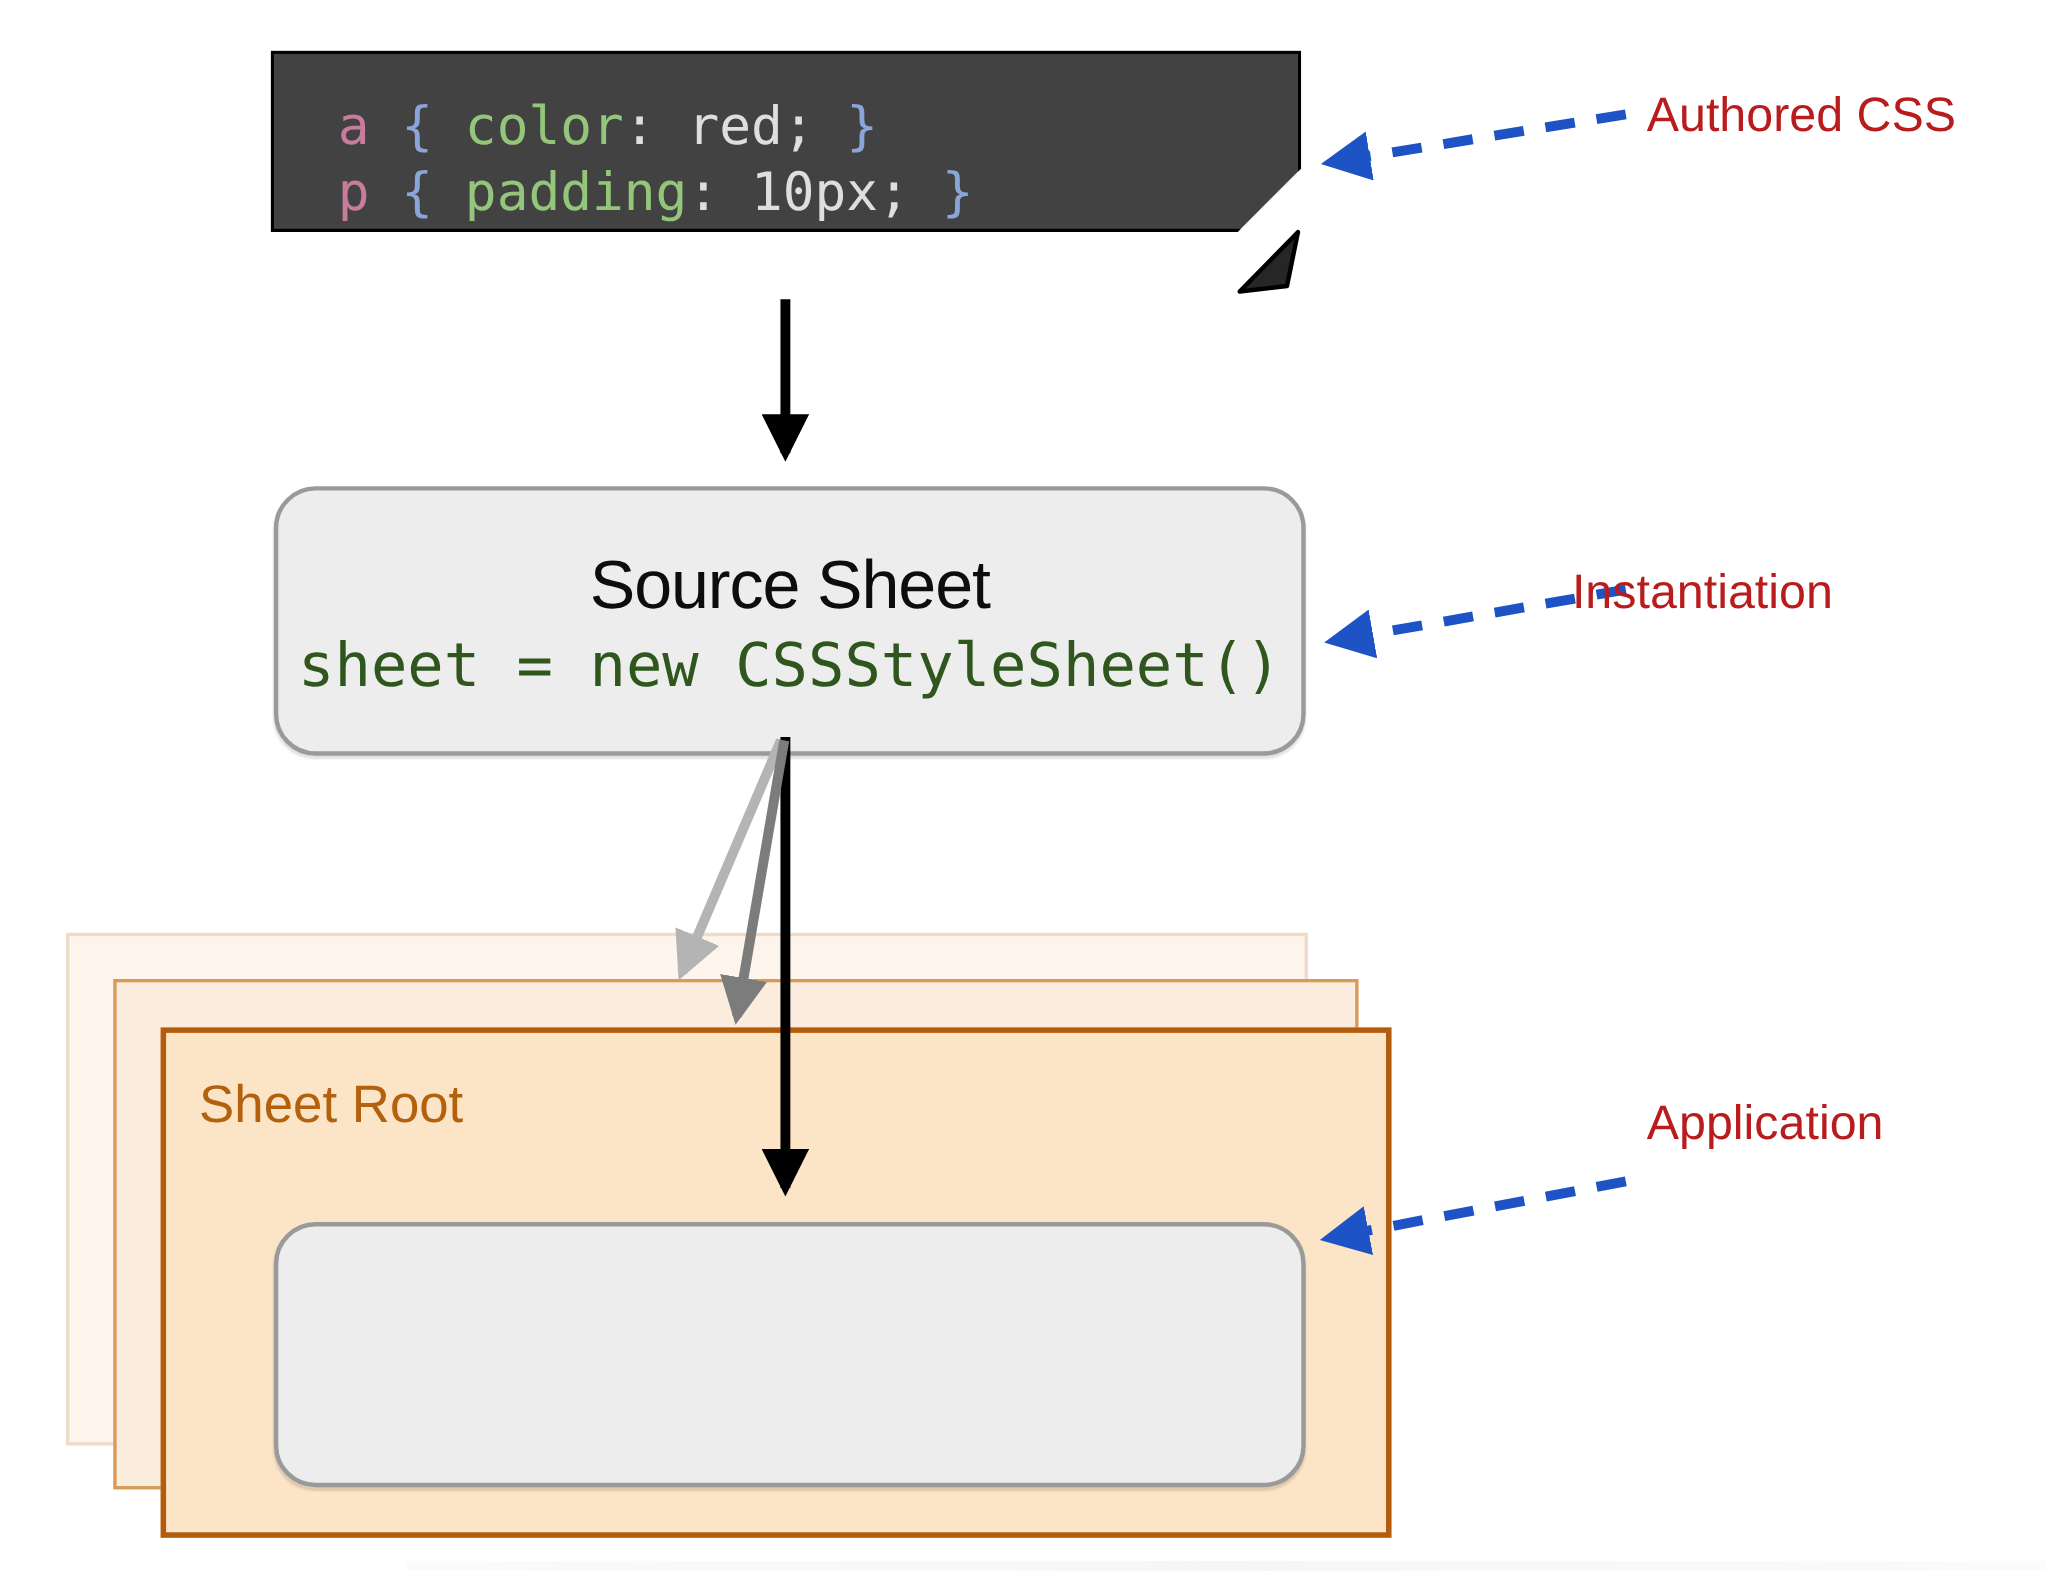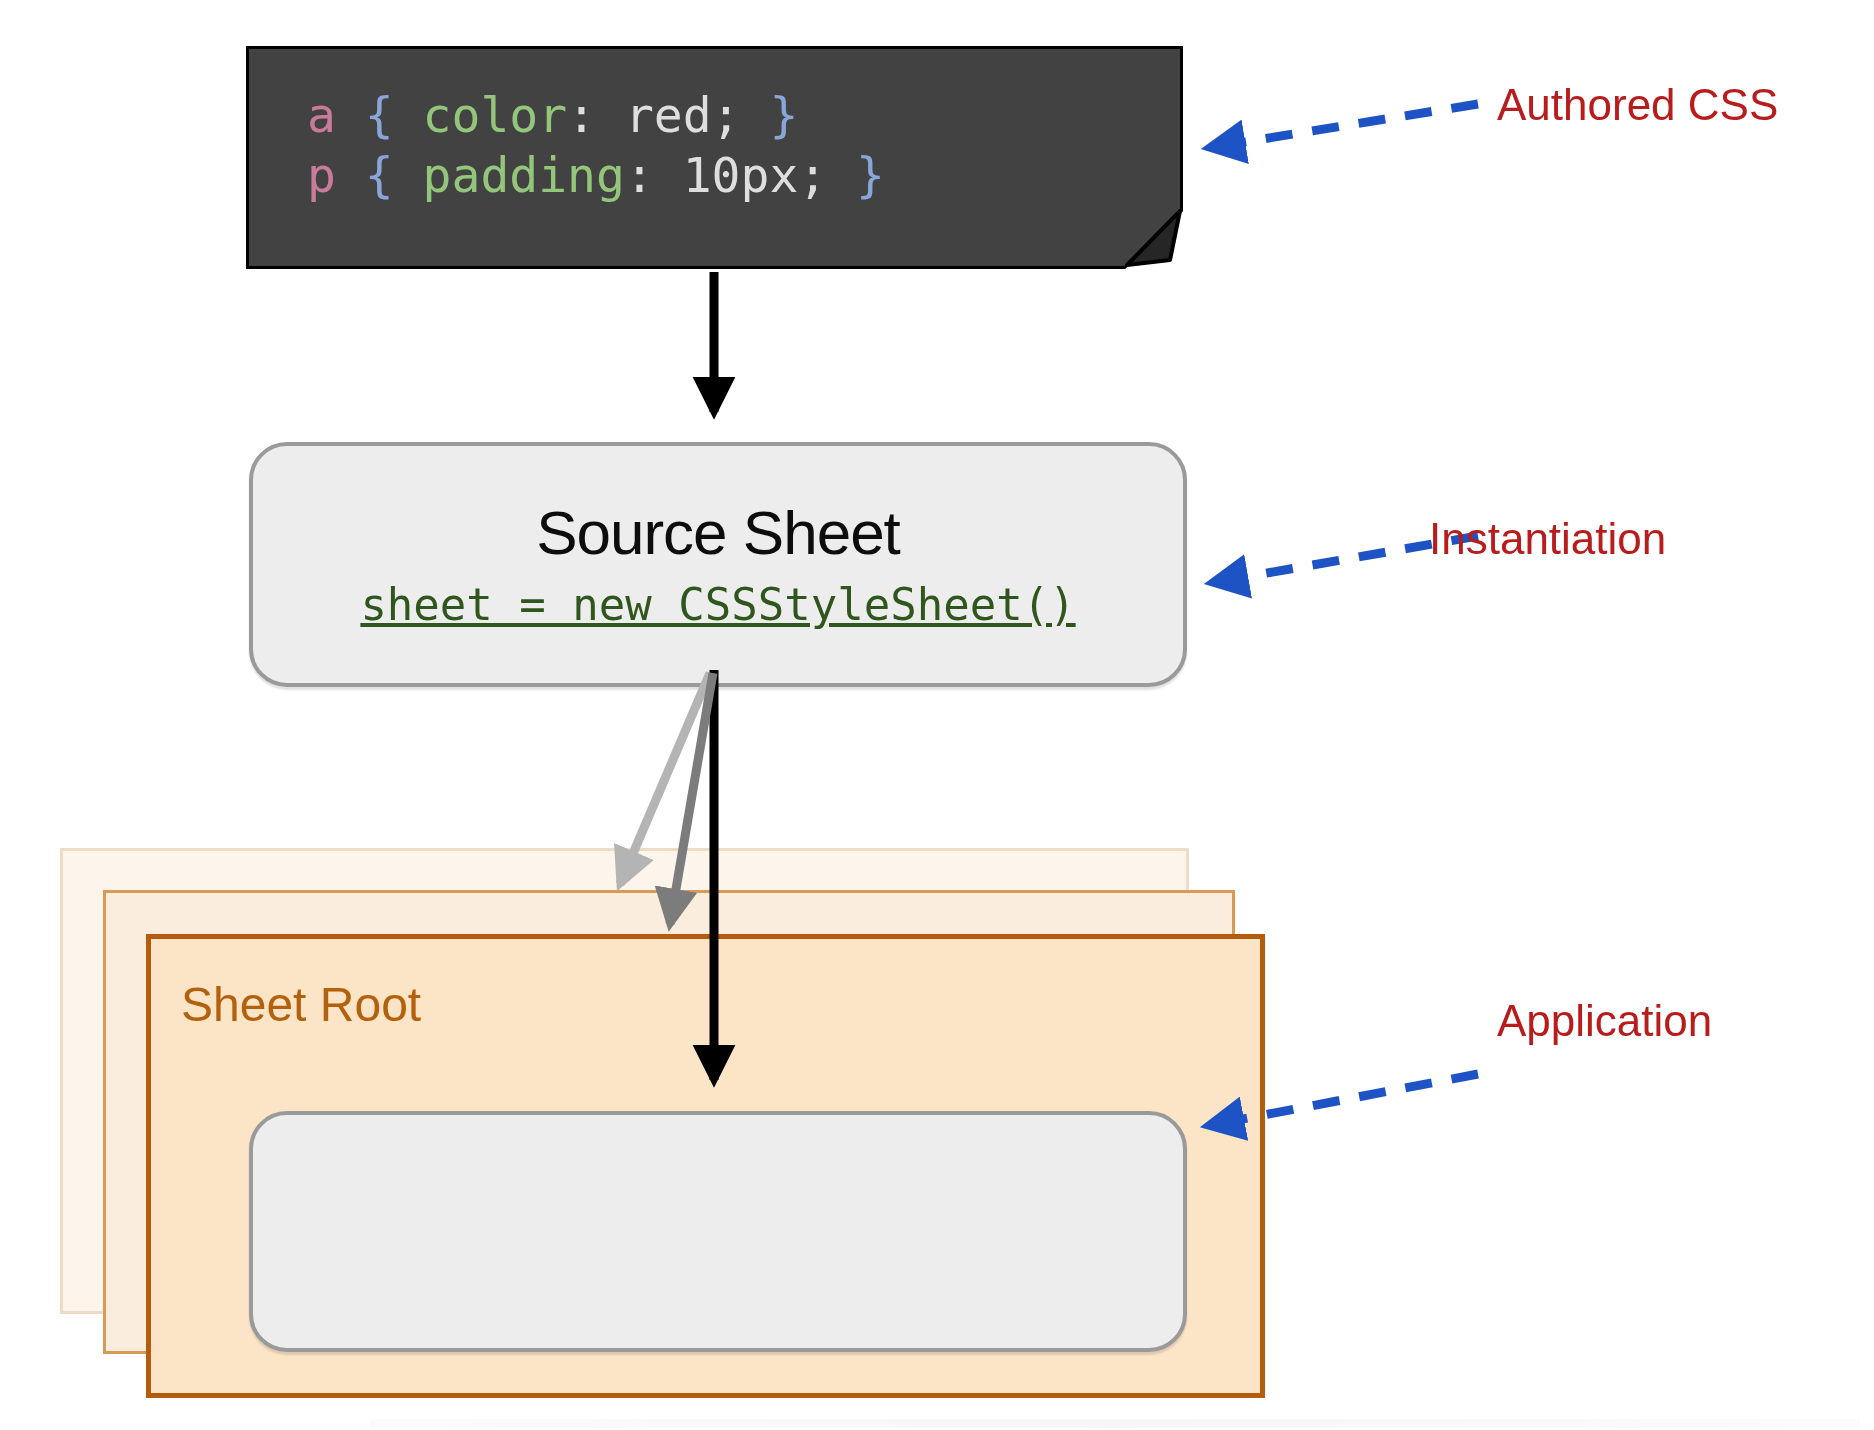--- a/index.html
+++ b/index.html
@@ -5,21 +5,21 @@
   html,body{margin:0;padding:0;background:#ffffff;}
   .stage{
     position:relative;
     width:1874px;height:1430px;
     background:#ffffff;
     overflow:hidden;
     font-family:"Liberation Sans",sans-serif;
   }
   
   .codebox{
-    position:absolute;left:246px;top:46px;width:937px;height:223px;
+    position:absolute;left:246px;top:46px;width:937px;height:165px;
     box-sizing:border-box;
     background:#424242;
     border:3px solid #000;
     clip-path:polygon(0 0,100% 0,100% calc(100% - 58px),calc(100% - 58px) 100%,0 100%);
     padding:36px 0 0 58px;
   }
   .codeline{
     font-family:"DejaVu Sans Mono",monospace;
     font-size:48px;line-height:60px;white-space:pre;
   }
@@ -37,21 +37,21 @@
     display:flex;flex-direction:column;align-items:center;margin-top:20px;
   }
   .gbox-source{left:249px;top:422px;width:938px;height:245px;padding-top:52px;}
   .gbox-adopted{left:249px;top:1091px;width:938px;height:241px;padding-top:52px;}
   .gbox-title{
     font-size:62px;line-height:70px;color:#0d0d0d;letter-spacing:-1px;
   }
   .gbox-code{
     margin-top:10px;
     font-family:"DejaVu Sans Mono",monospace;
-    font-size:44px;line-height:54px;color:#2e561d;white-space:pre;text-decoration:underline;
+    font-size:55px;line-height:54px;color:#2e561d;white-space:pre;
   }
   
   .card{position:absolute;box-sizing:border-box;}
   .card-back{left:60px;top:848px;width:1129px;height:466px;background:#fdf4ec;border:3px solid #eedcc6;}
   .card-mid{left:103px;top:890px;width:1132px;height:464px;background:#fbeddd;border:3px solid #d89a55;}
   .card-front{left:146px;top:934px;width:1119px;height:464px;background:#fce4c6;border:5px solid #b45c0e;}
   .shadow-label{
     position:absolute;left:30px;top:38px;
     font-size:48px;color:#b4610e;
   }

